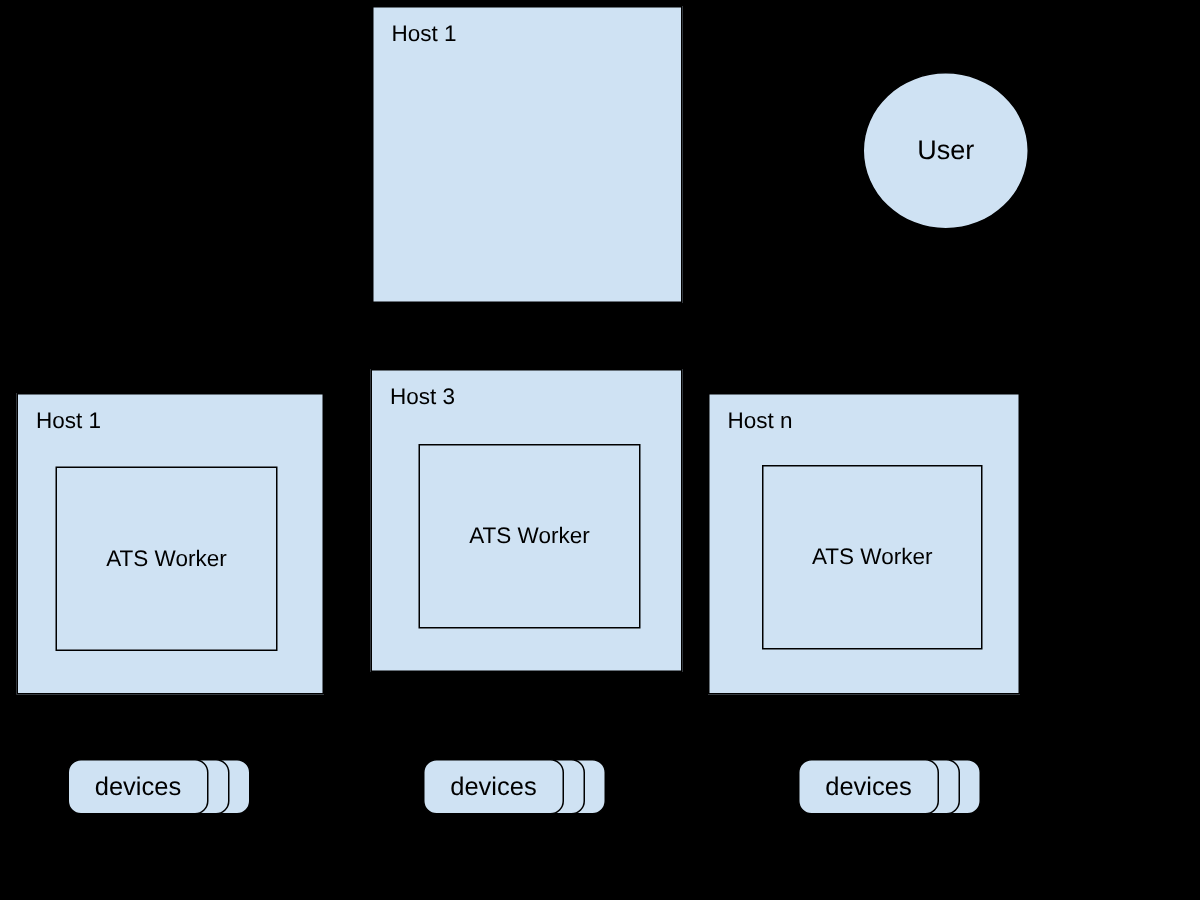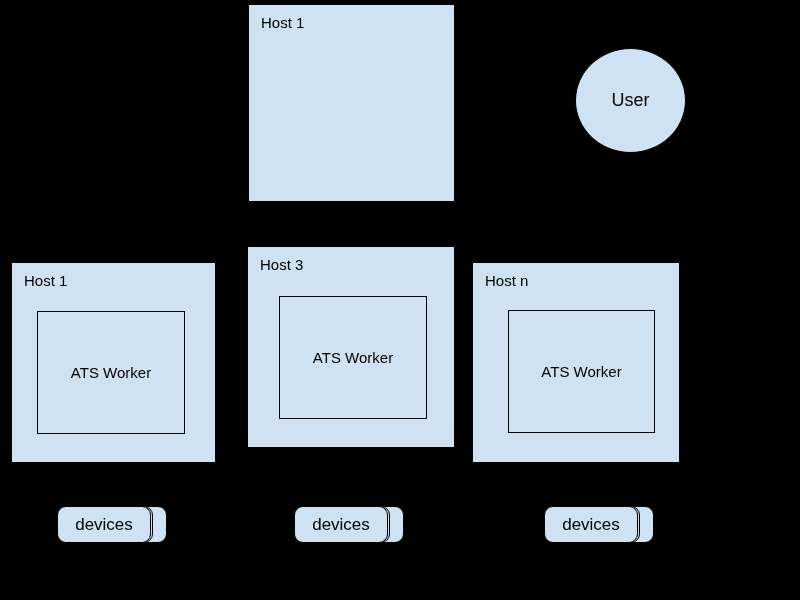--- a/index.html
+++ b/index.html
@@ -91,21 +91,21 @@
     width: 94px;
     height: 37px;
     background: var(--node-fill, #cfe2f3);
     border: 1px solid var(--node-border, #000);
     border-radius: 9px;
     box-sizing: border-box;
   }
   .devices-layer.back   { left: 28px; z-index: 1; }
   .devices-layer.middle { left: 14px; z-index: 2; }
   .devices-layer.front {
-    left: 12px;
+    left: 0;
     z-index: 3;
     display: flex;
     align-items: center;
     justify-content: center;
     font-size: 17px;
   }
 </style>
 </head>
 <body>
 

